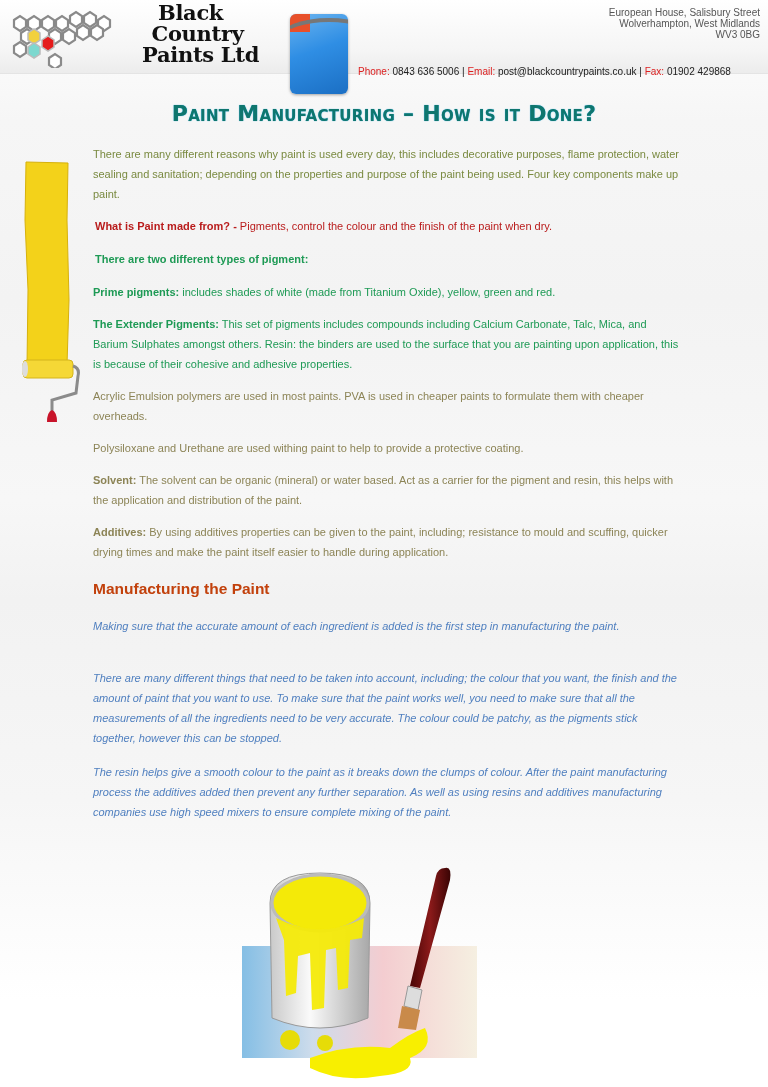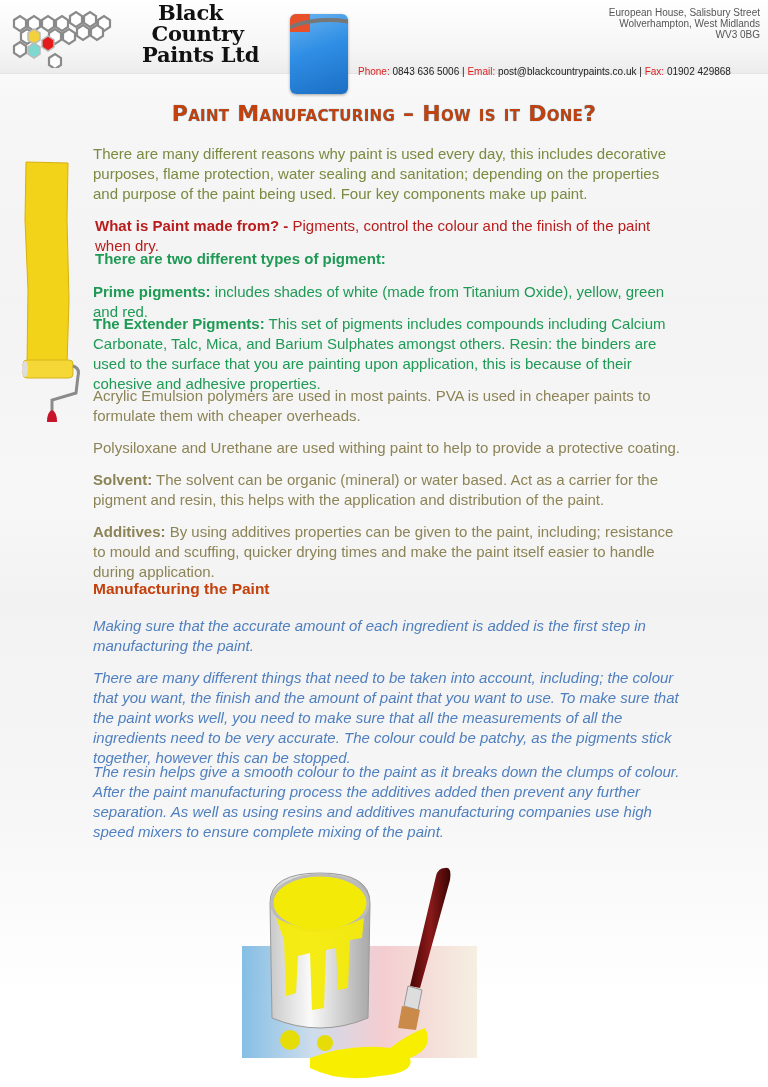--- a/index.html
+++ b/index.html
@@ -34,26 +34,26 @@
     position:absolute; right:8px; top:7px; text-align:right;
     font-size:10px; line-height:11px; color:#555;
   }
   .contact {
     position:absolute; left:358px; top:50px; font-size:10px; color:#222; white-space:nowrap;margin-top:16px;
   }
   .contact .lab { color:#d22; }
   .title {
     position:absolute; left:0; width:768px; top:101px; text-align:center;
     font-family:"DejaVu Sans", sans-serif; font-weight:bold; font-size:22px;
-    color:#c2410c; letter-spacing:0.3px; font-variant: small-caps;
+    color:#0f766e; letter-spacing:0.3px; font-variant: small-caps;
     text-shadow: 0 0 1px #1ea5e3;
   }
   .roller { position:absolute; left:20px; top:160px; width:60px; height:265px; }
   .content { position:absolute; left:93px; top:144px; width:590px; font-family:"Liberation Sans", sans-serif; }
-  .p { font-size:15px; line-height:20px; margin:0; position:absolute; left:0; width:590px; }
+  .p { font-size:11px; line-height:20px; margin:0; position:absolute; left:0; width:590px; }
   .olive { color:#7a8a40; }
   .red { color:#b91c1c; }
   .green { color:#1e9a55; }
   .tan { color:#8c8456; }
   .blue { color:#4f7fbf;font-style:italic; }
   b { font-weight:bold; }
   .h2 { color:#c2410c; font-size:15.5px; font-weight:bold; position:absolute; left:0; }
   .art { position:absolute; left:240px; top:858px; width:240px; height:225px; }
 </style>
 </head>

